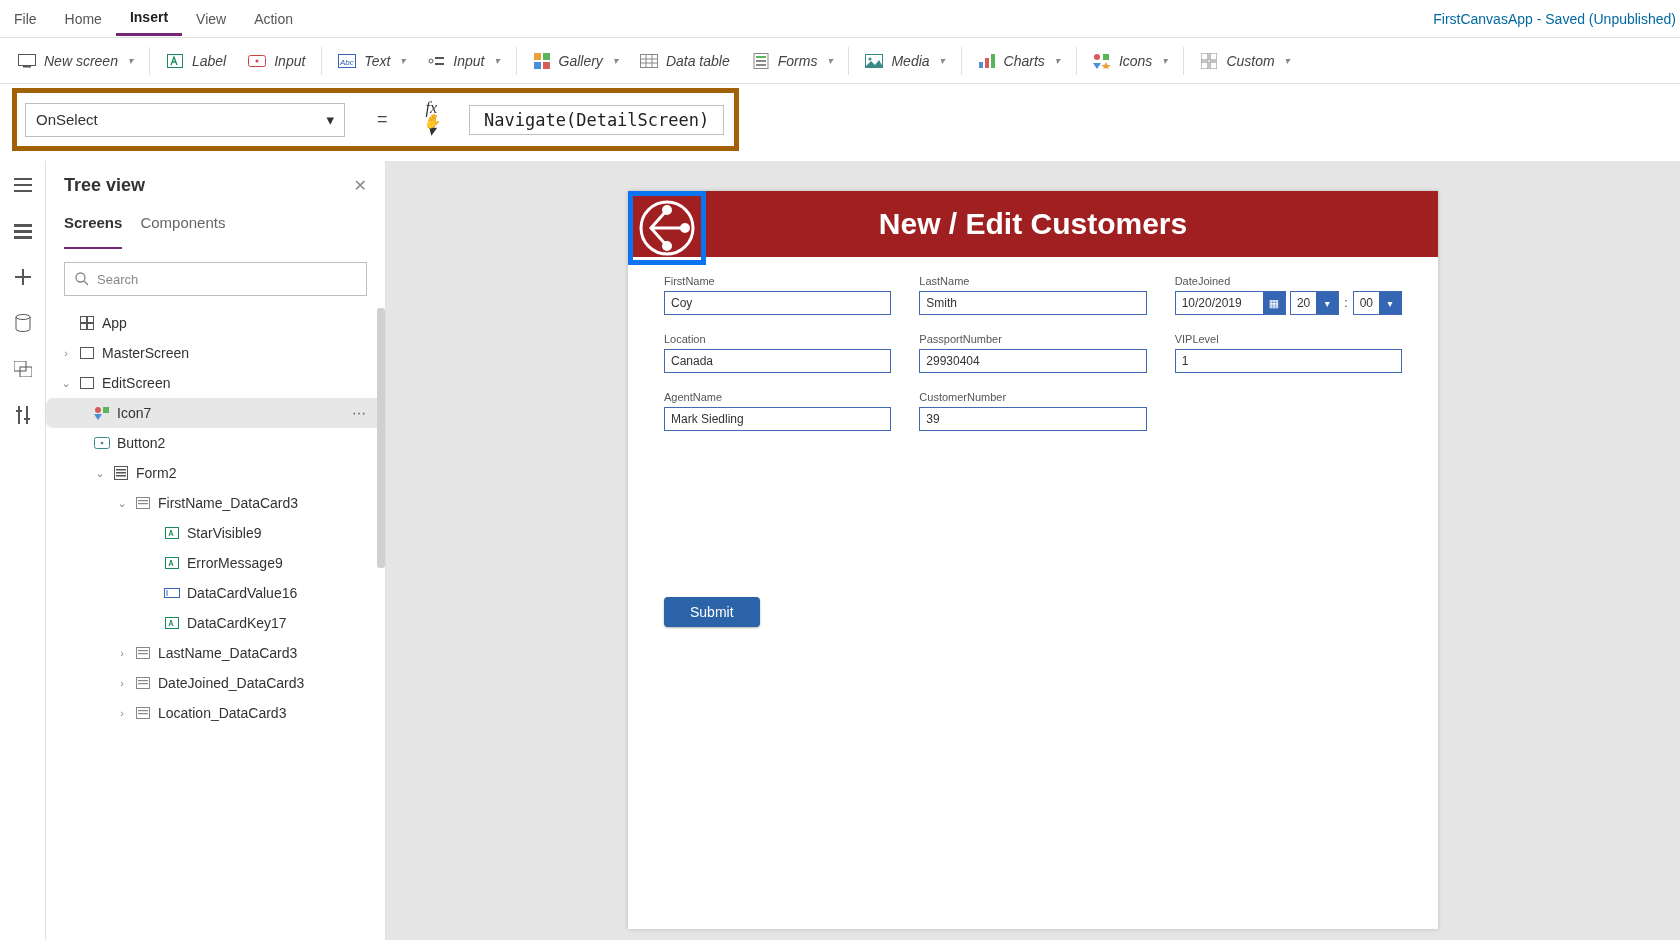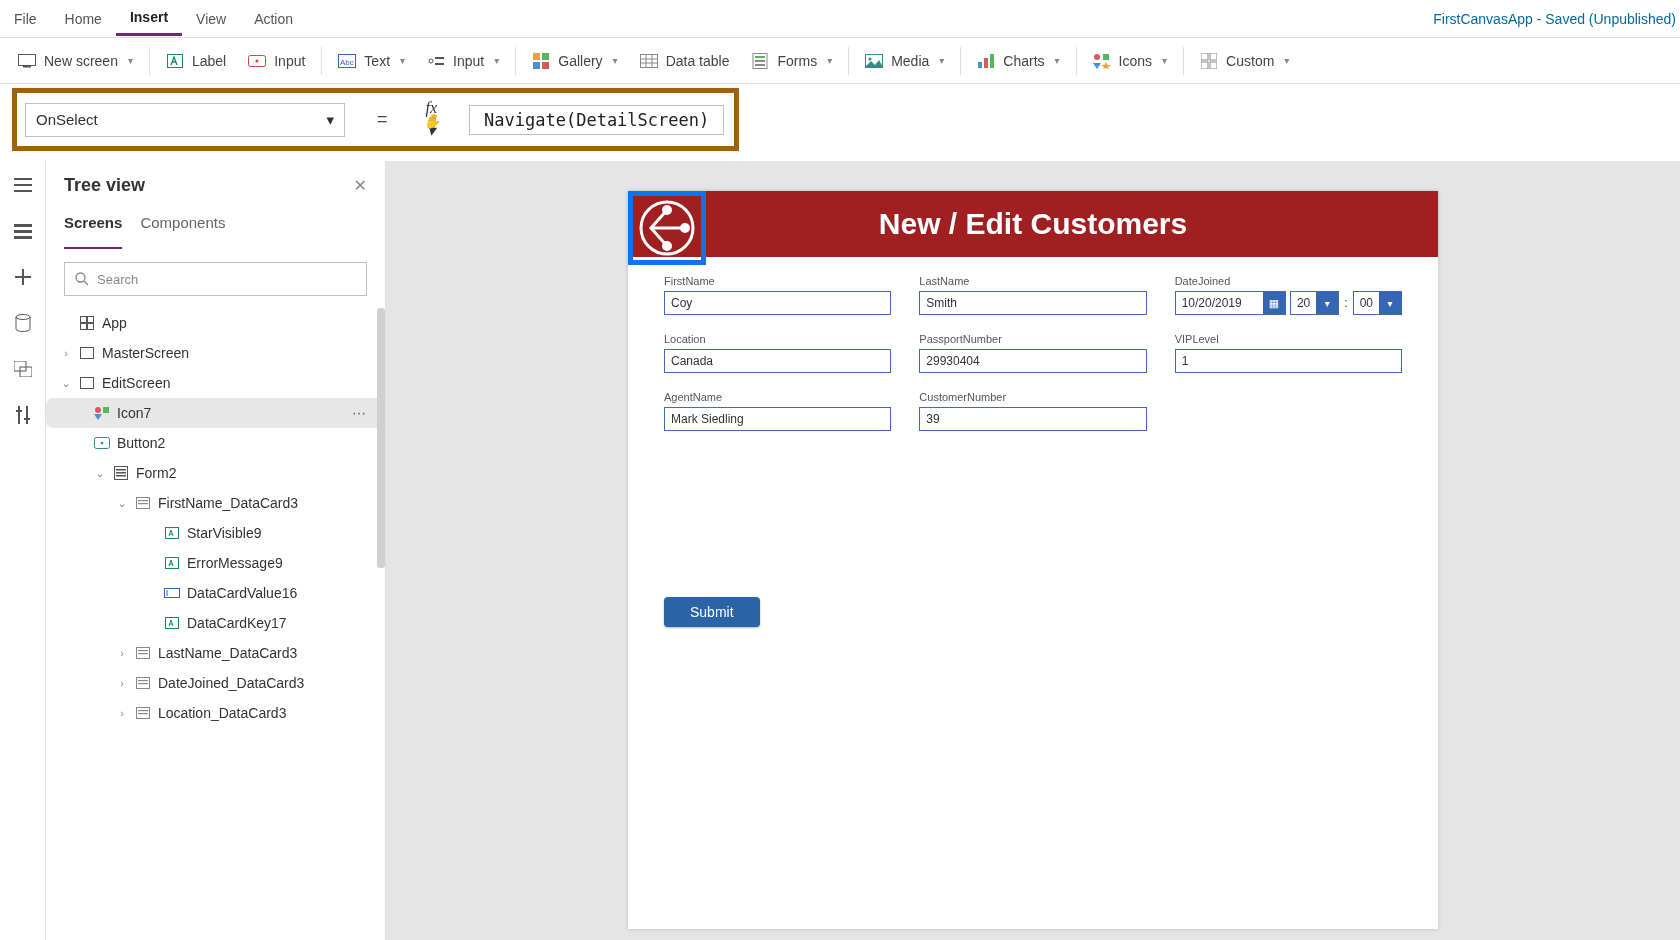--- a/index.html
+++ b/index.html
@@ -6,21 +6,21 @@
 body { font-family: "Segoe UI", Arial, sans-serif; font-size: 13px; color: #333; background: #fff; overflow: hidden; }
 
 
 .menubar { display: flex; align-items: center; height: 38px; padding: 0 0; border-bottom: 1px solid #e0e0e0; }
 .menubar .menu-item { padding: 8px 14px; font-size: 14px; color: #555; cursor: pointer; }
 .menubar .menu-item.active { color: #222; border-bottom: 3px solid #742774; font-weight: 600; }
 .menubar .spacer { flex: 1; }
 .menubar .app-title { color: #0369a1; font-size: 14px; padding-right: 4px; }
 
 
-.ribbon { display: flex; align-items: center; height: 46px; border-bottom: 1px solid #e0e0e0; padding: 0 8px; gap: 2px; }
+.ribbon { display: flex; align-items: center; height: 46px; border-bottom: 1px solid #e0e0e0; padding: 0 8px; gap: 2px; font-style: italic; }
 .ribbon .rbtn { display: flex; align-items: center; gap: 8px; padding: 6px 10px; color: #444; font-size: 14px; cursor: pointer; }
 .ribbon .sep { width: 1px; height: 28px; background: #e0e0e0; margin: 0 4px; }
 .ribbon .chev { font-size: 10px; color: #888; margin-left: 2px; }
 .ricon { width: 18px; height: 18px; display: inline-flex; align-items: center; justify-content: center; }
 
 
 .fbar-wrap { padding: 4px 0 10px 12px; }
 .fbar-highlight { display: inline-flex; align-items: center; border: 5px solid #a16207; padding: 6px 10px 6px 8px; gap: 26px; background: #fff; }
 .prop-dd { width: 320px; height: 34px; border: 1px solid #bfbfbf; background: #fff; display: flex; align-items: center; justify-content: space-between; padding: 0 10px; font-size: 15px; color: #333; }
 .eq { font-size: 18px; color: #444; padding: 0 6px; }

